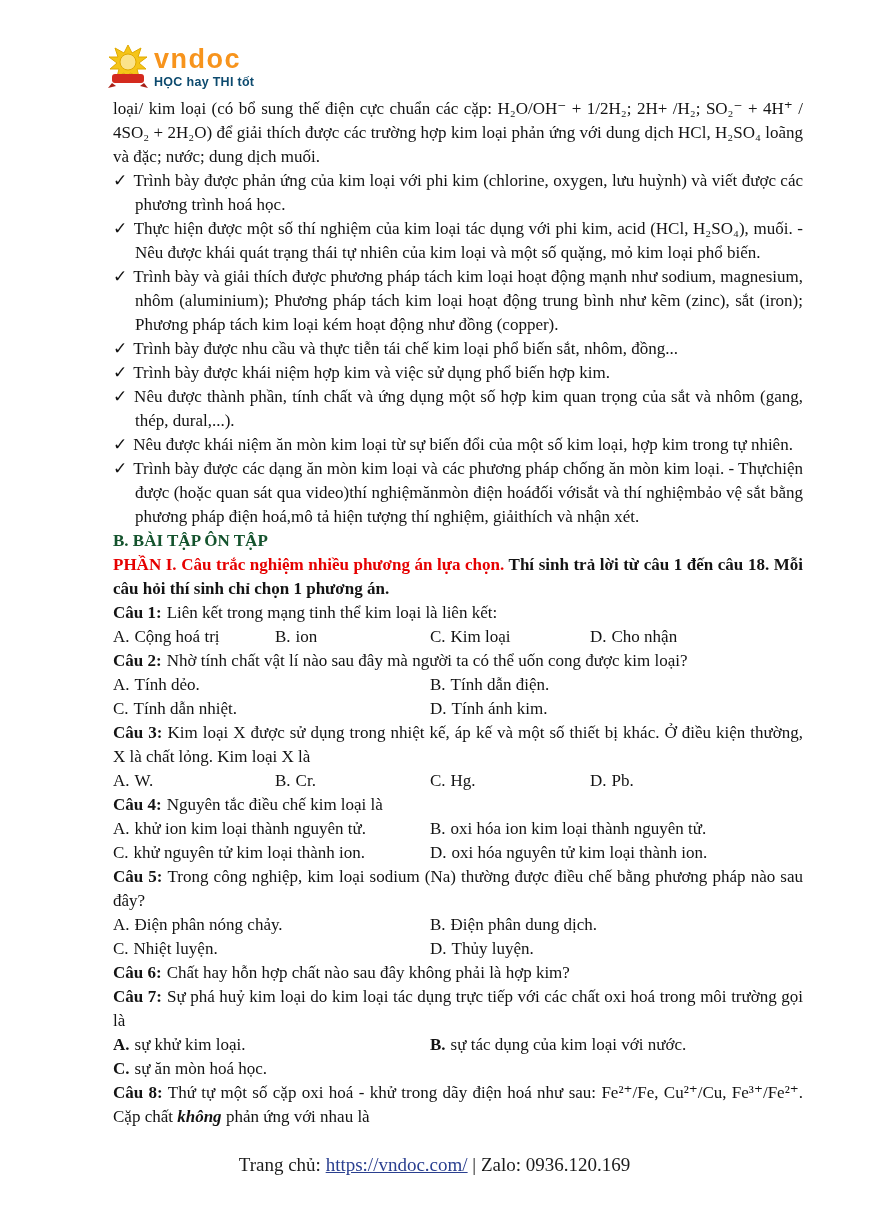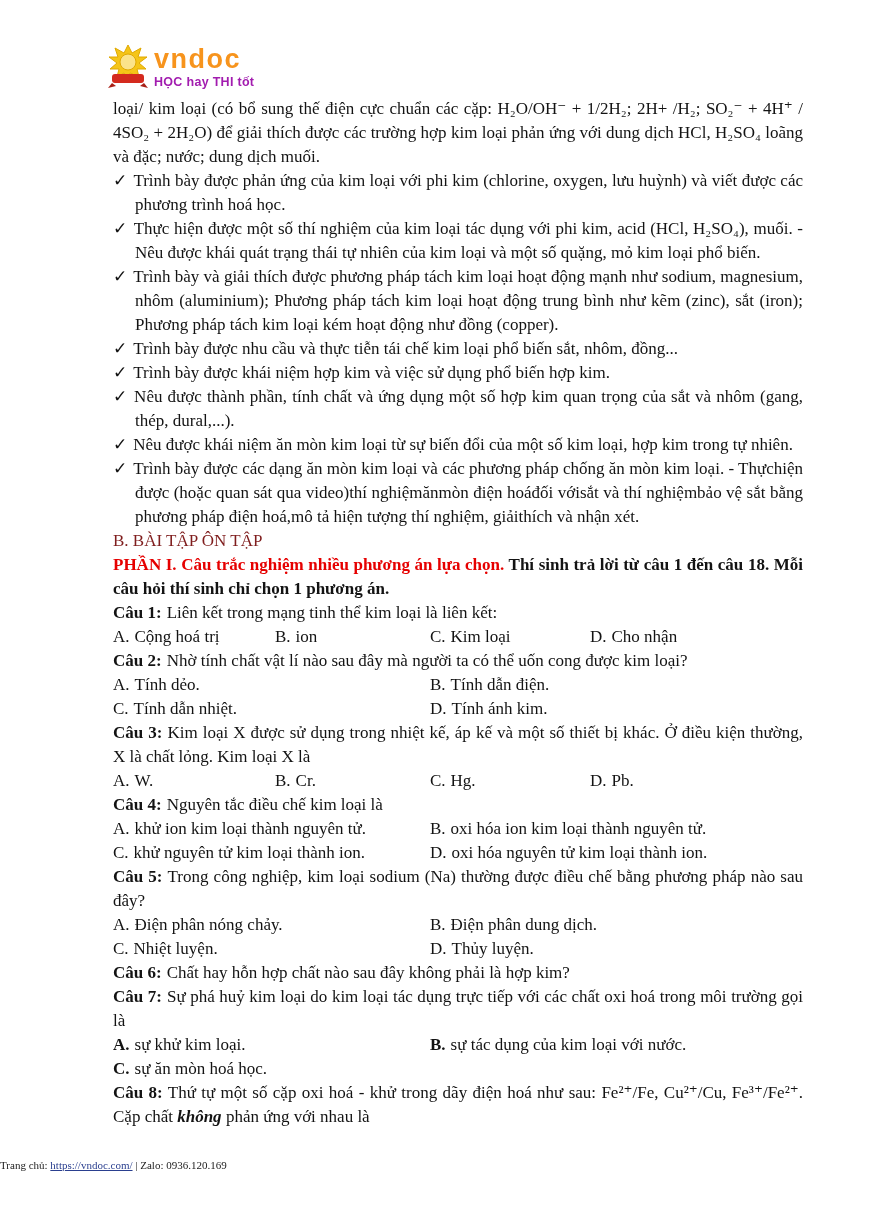--- a/index.html
+++ b/index.html
@@ -11,45 +11,45 @@
   
   .logo{position:absolute;left:108px;top:44px;display:flex;align-items:flex-end;gap:6px;}
   .logo-icon{width:40px;height:44px;flex:0 0 auto;}
   .logo-text{display:flex;flex-direction:column;line-height:1;}
   .brand{
     font-family:"Liberation Sans","DejaVu Sans",sans-serif;
     font-weight:bold;font-size:27px;color:#f7941d;letter-spacing:1.5px;
   }
   .tagline{
     font-family:"Liberation Sans","DejaVu Sans",sans-serif;
-    font-weight:bold;font-size:12.5px;color:#a21caf;margin-top:3px;letter-spacing:.3px;
+    font-weight:bold;font-size:12.5px;color:#0c4a6e;margin-top:3px;letter-spacing:.3px;
   }
   
   .doc{position:absolute;left:113px;top:97px;width:690px;}
   .doc p{margin:0;line-height:24px;text-align:justify;}
   ul.objectives{list-style:none;margin:0;padding:0;}
   ul.objectives li{
     line-height:24px;text-align:justify;
     padding-left:22px;text-indent:-22px;
   }
   .check{display:inline;margin-right:6px;}
-  .sec-title{font-weight:normal;color:#7f1d1d;}
+  .sec-title{font-weight:bold;color:#14532d;}
   .part-red{font-weight:bold;color:#e60000;margin-top:28px;}
   .part-black{font-weight:bold;color:#131313;}
   .qlabel{font-weight:bold;margin-right:5px;}
   .q{margin:0;}
   .opts4{display:grid;grid-template-columns:162px 155px 160px 1fr;line-height:24px;}
   .opts2{display:grid;grid-template-columns:317px 1fr;line-height:24px;}
   .okey{margin-right:5px;}
   .okey.b{font-weight:bold;}
   .em-bi{font-weight:bold;font-style:italic;margin-top:44px;}
   
   .footer{
-    position:absolute;left:0;right:0;top:1154px;
-    font-size:11px;color:#1b1b1b;line-height:22px;
+    position:absolute;left:0;right:0;top:1154px;text-align:center;
+    font-size:19px;color:#1b1b1b;line-height:22px;
   }
   .footer a{color:#2a3f8f;text-decoration:underline;cursor:pointer;}
 </style>
 </head>
 <body>
 
 <div class="logo">
   <svg class="logo-icon" viewBox="0 0 40 44" xmlns="http://www.w3.org/2000/svg">
     <polygon points="20,1 24,9 33,4 30,13 39,13 31,19 38,25 29,25 31,33 22,29 20,37 16,29 9,33 11,25 2,25 9,19 1,13 10,13 7,4 16,9" fill="#f5c518" stroke="#e0a800" stroke-width="1"></polygon>
     <circle cx="20" cy="18" r="8" fill="#fbe38a" stroke="#e0a800"></circle>

